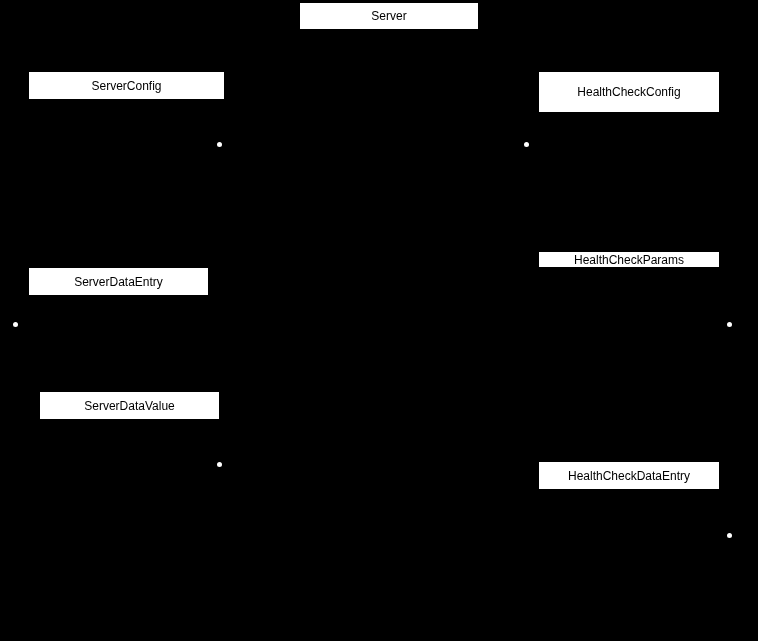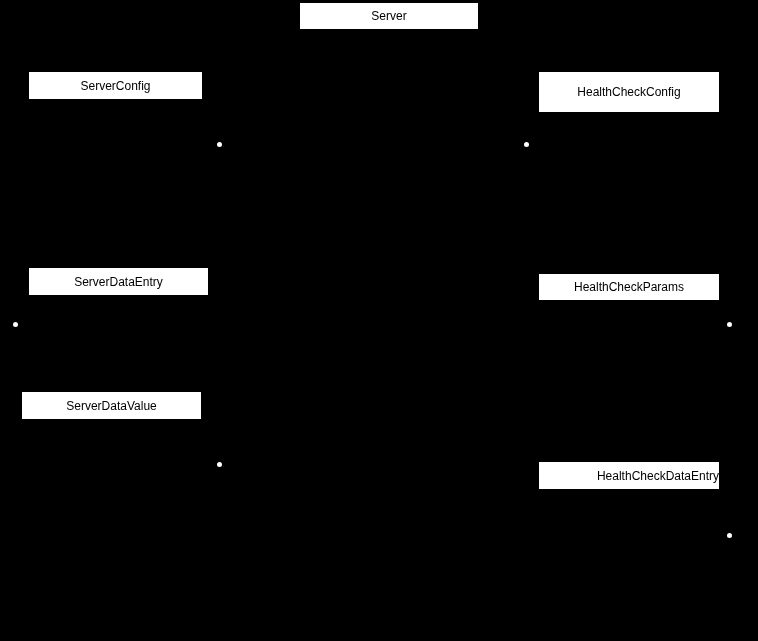--- a/index.html
+++ b/index.html
@@ -36,41 +36,41 @@
 </style>
 </head>
 <body>
 
 <div class="canvas">
 
   <div class="node" style="left:300px; top:3px; width:178px; height:26px;">
     <span>Server</span>
   </div>
 
-  <div class="node" style="left:29px; top:72px; width:173px; height:27px;">
+  <div class="node" style="left:29px; top:72px; width:195px; height:27px;">
     <span>ServerConfig</span>
   </div>
 
   <div class="node" style="left:539px; top:72px; width:180px; height:40px;">
     <span>HealthCheckConfig</span>
   </div>
 
   <div class="node" style="left:29px; top:268px; width:179px; height:27px;">
     <span>ServerDataEntry</span>
   </div>
 
-  <div class="node" style="left:539px; top:252px; width:180px; height:26px;margin-top:22px;">
+  <div class="node" style="left:539px; top:252px; width:180px; height:15px;">
     <span>HealthCheckParams</span>
   </div>
 
-  <div class="node" style="left:22px; top:392px; width:179px; height:27px;">
+  <div class="node" style="left:40px; top:392px; width:179px; height:27px;">
     <span>ServerDataValue</span>
   </div>
 
-  <div class="node" style="left:539px; top:462px; width:180px; height:27px;justify-content:flex-end;">
+  <div class="node" style="left:539px; top:462px; width:180px; height:27px;">
     <span>HealthCheckDataEntry</span>
   </div>
 
   <div class="dot" style="left:217px; top:142px;"></div>
   <div class="dot" style="left:524px; top:142px;"></div>
   <div class="dot" style="left:13px;  top:322px;"></div>
   <div class="dot" style="left:727px; top:322px;"></div>
   <div class="dot" style="left:217px; top:462px;"></div>
   <div class="dot" style="left:727px; top:533px;"></div>
 

